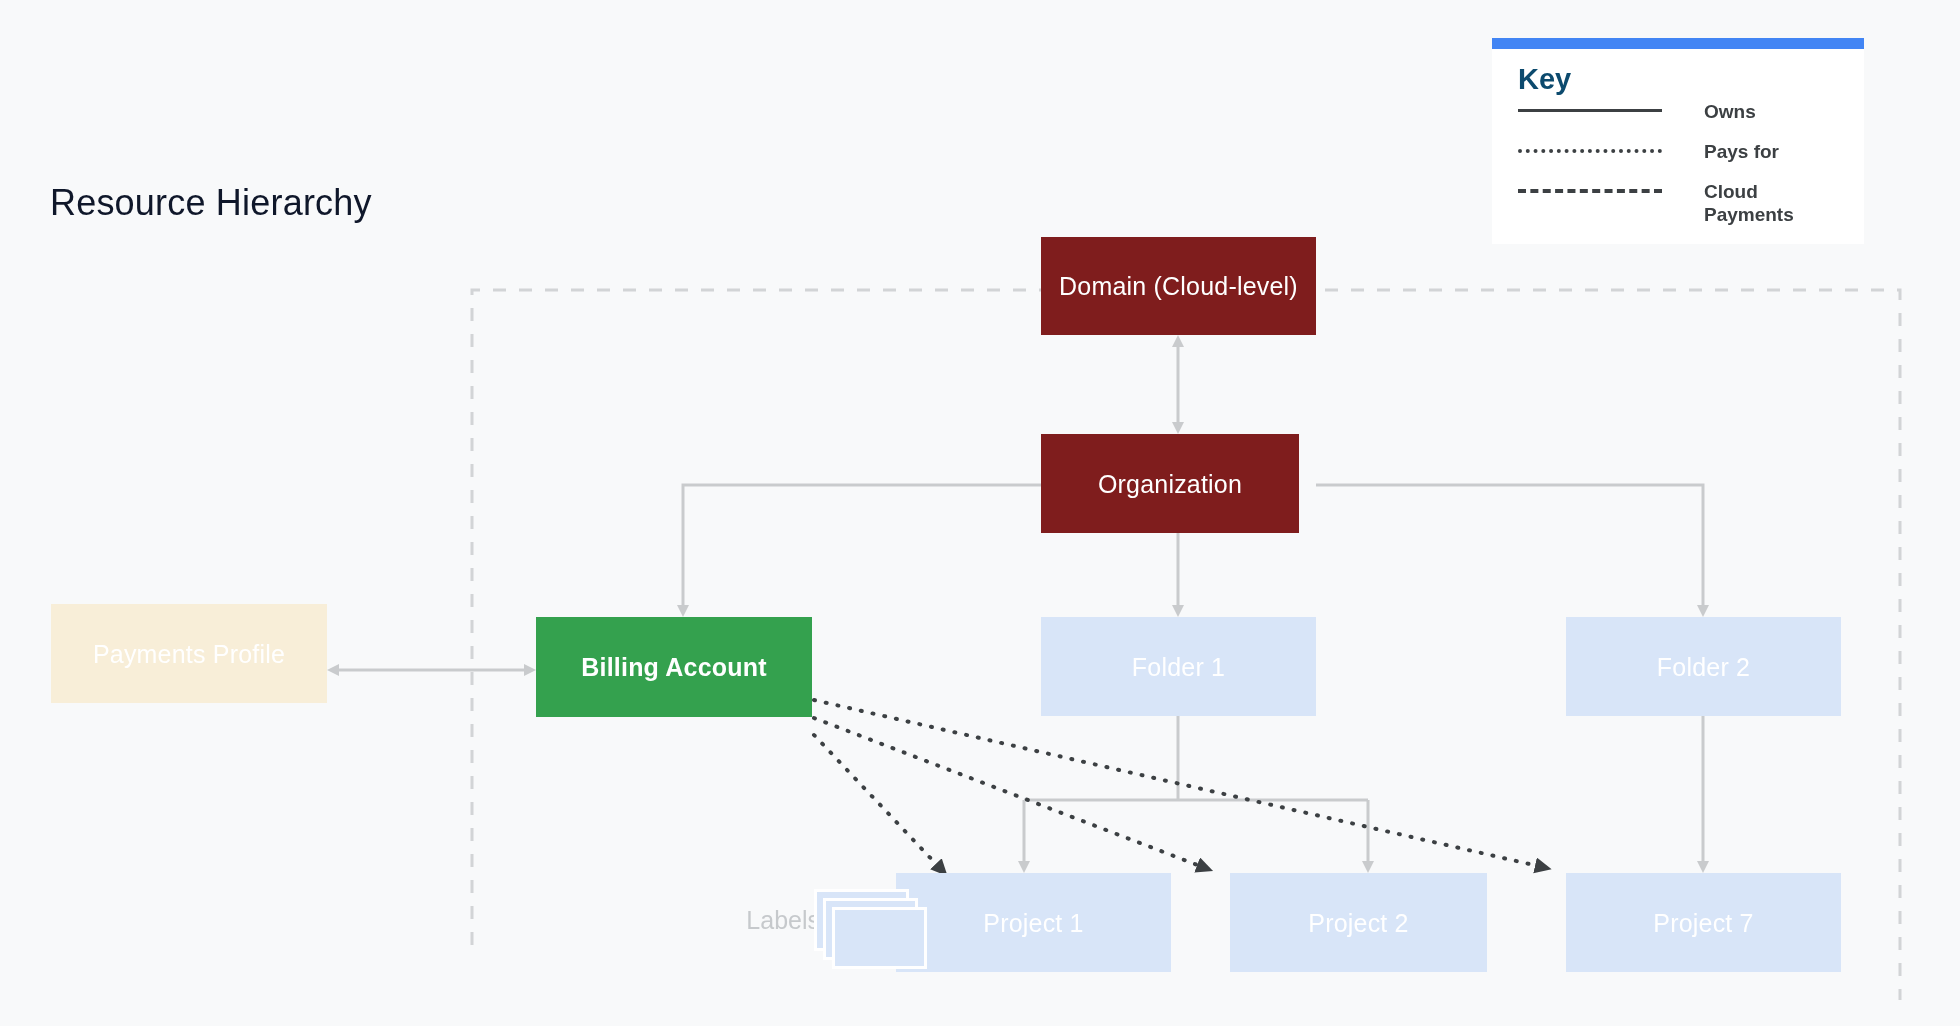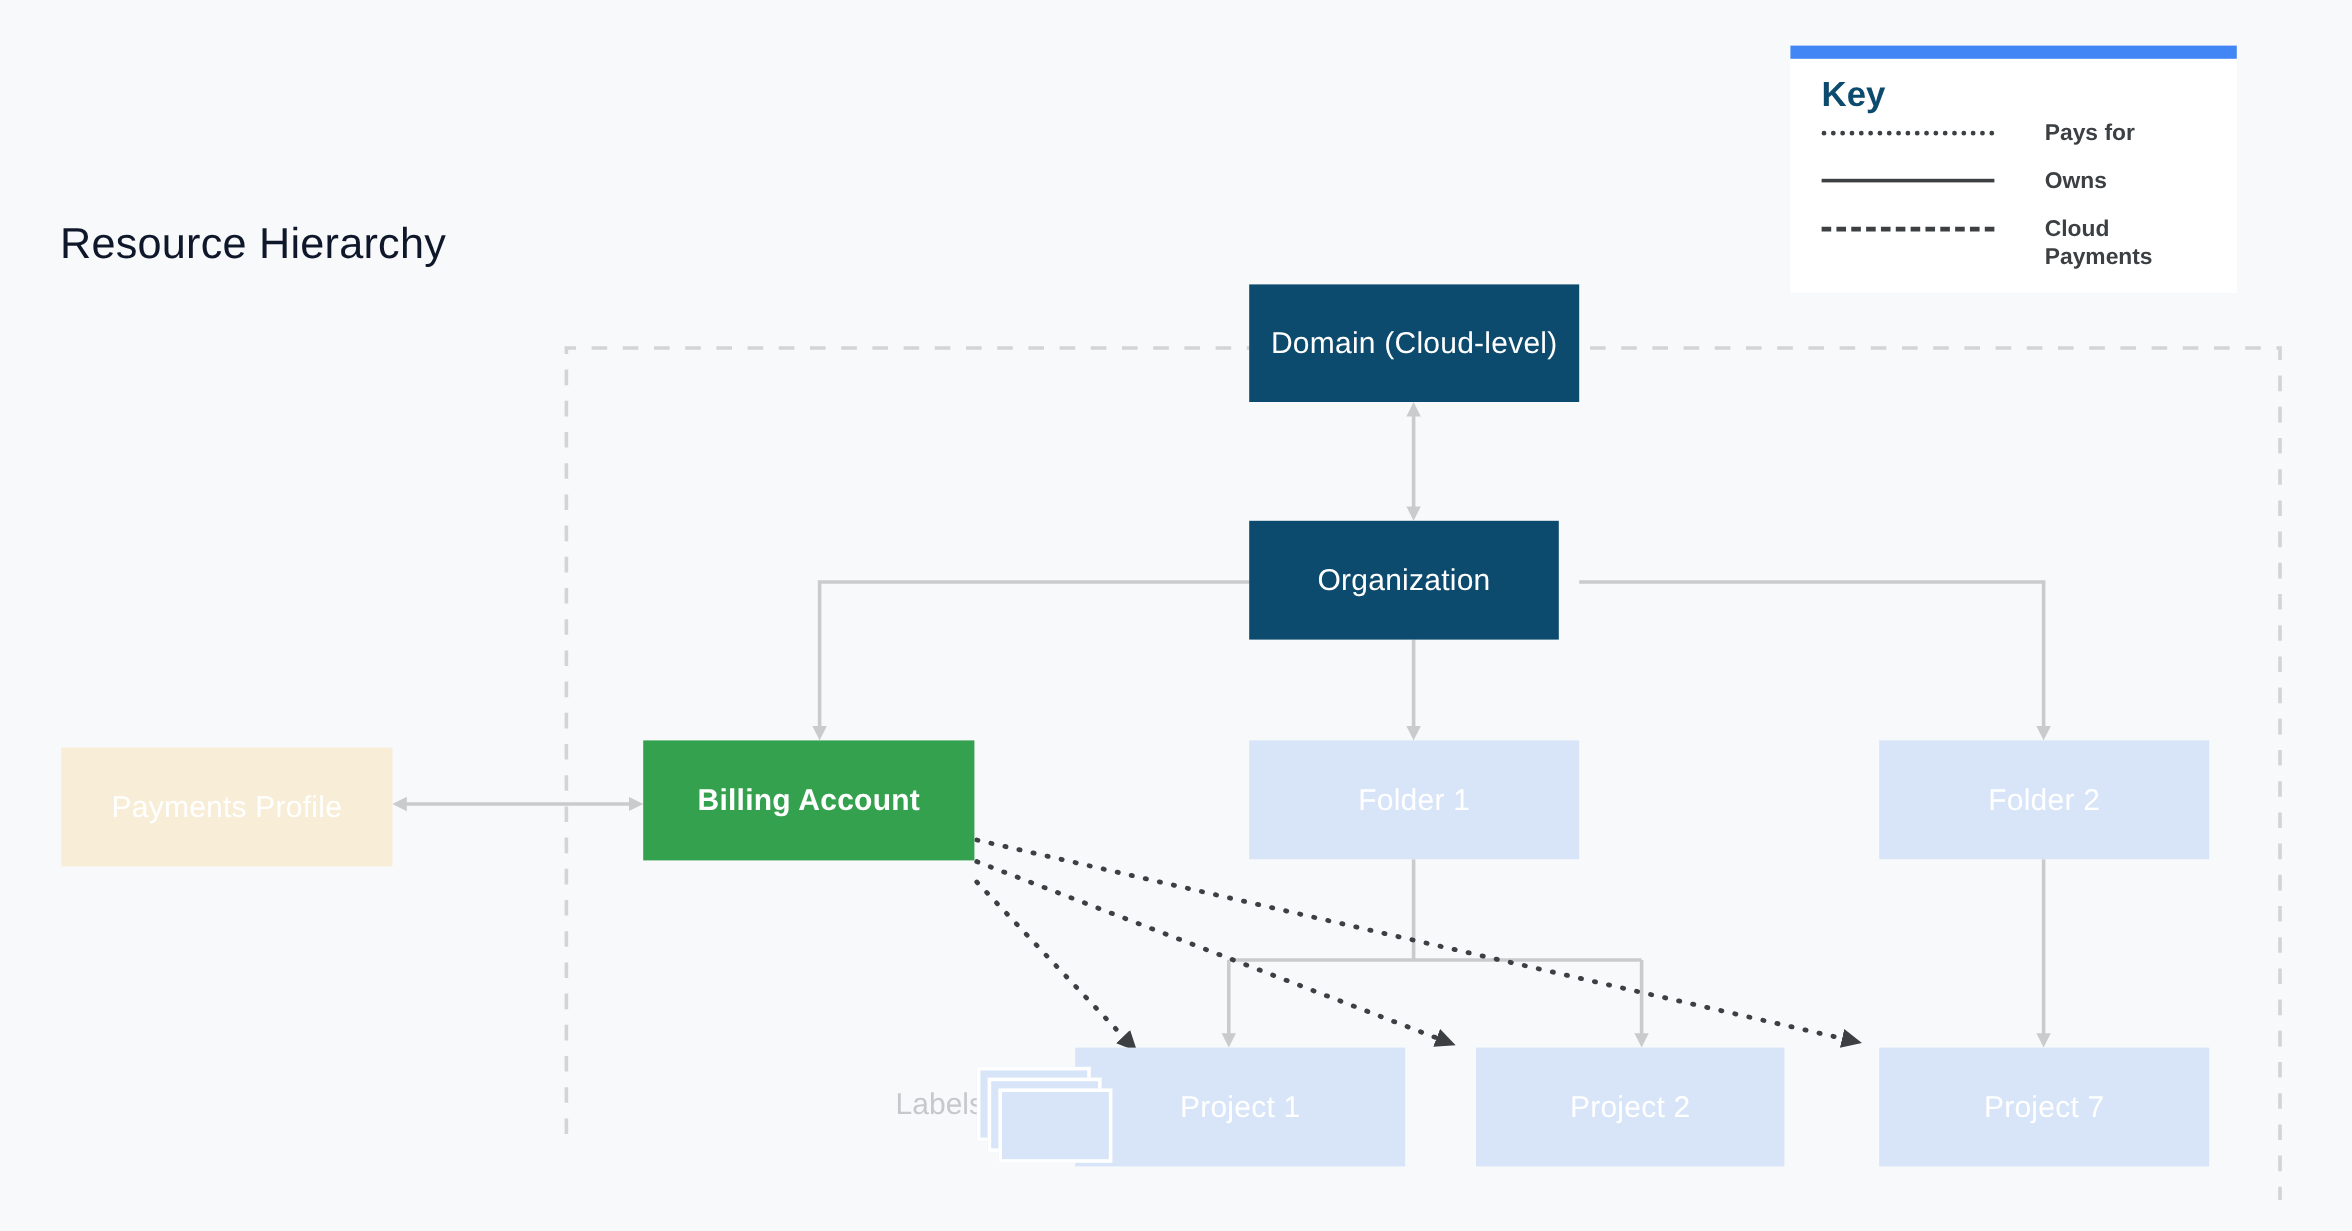--- a/index.html
+++ b/index.html
@@ -50,30 +50,30 @@
     display: flex;
     align-items: center;
     justify-content: center;
     box-sizing: border-box;
     font-size: 25px;
     color: #ffffff;
     letter-spacing: 0.2px;
     text-align: center;
     line-height: 1.2;
   }
-  .node.pink   { background: #0c4a6e; }
+  .node.pink   { background: #7f1d1d; }
   .node.blue   { background: #d8e5f8; }
   .node.green  { background: #34a14e; font-weight: bold; }
   .node.cream  { background: #f8eed8; }
 
   
   #node-domain       { left: 1041px; top: 237px;  width: 275px; height: 98px; }
   #node-organization { left: 1041px; top: 434px;  width: 258px; height: 99px; }
   #node-billing      { left: 536px;  top: 617px;  width: 276px; height: 100px; }
-  #node-payments     { left: 51px;   top: 623px;  width: 276px; height: 99px; }
+  #node-payments     { left: 51px;   top: 604px;  width: 276px; height: 99px; }
   #node-folder1      { left: 1041px; top: 617px;  width: 275px; height: 99px; }
   #node-folder2      { left: 1566px; top: 617px;  width: 275px; height: 99px; }
   #node-project1     { left: 896px;  top: 873px;  width: 275px; height: 99px; }
   #node-project2     { left: 1230px; top: 873px;  width: 257px; height: 99px; }
   #node-project3     { left: 1566px; top: 873px;  width: 275px; height: 99px; }
 
   
   #labels-text {
     position: absolute;
     left: 700px;
@@ -274,30 +274,30 @@
     <div class="card c3"></div>
   </div>
 
   <div id="key-panel">
     <div id="key-accent-bar"></div>
     <div id="key-body">
       <div id="key-title">Key</div>
 
       <div class="key-row">
         <div class="key-swatch">
+          <div class="line"></div>
+        </div>
+        <div class="key-label">Owns</div>
+      </div>
+
+      <div class="key-row">
+        <div class="key-swatch">
           <div class="line dotted"></div>
         </div>
         <div class="key-label">Pays for</div>
-      </div>
-
-      <div class="key-row">
-        <div class="key-swatch">
-          <div class="line"></div>
-        </div>
-        <div class="key-label">Owns</div>
       </div>
 
       <div class="key-row">
         <div class="key-swatch">
           <div class="line dashed"></div>
         </div>
         <div class="key-label">Cloud Payments</div>
       </div>
     </div>
   </div>

